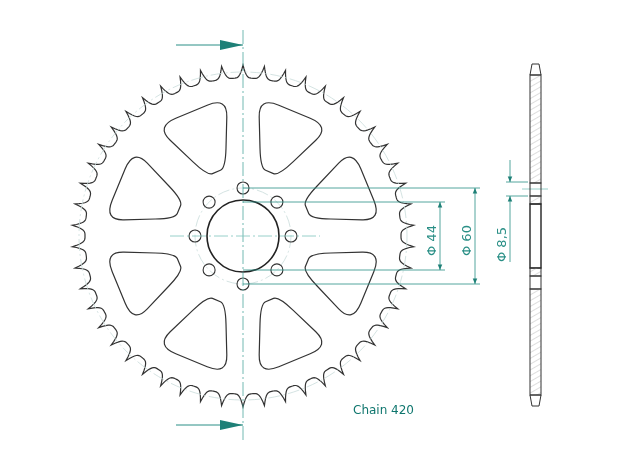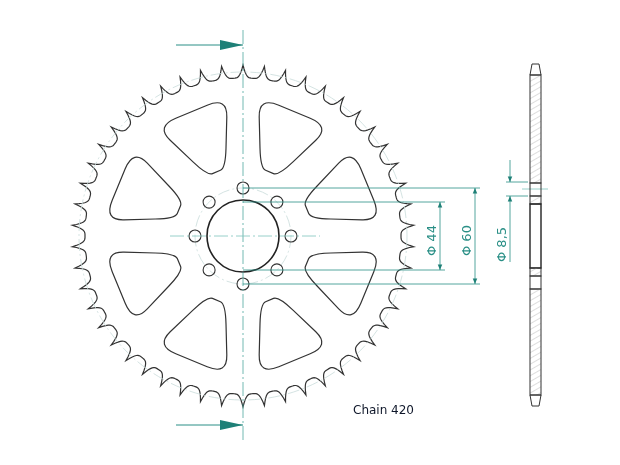--- a/index.html
+++ b/index.html
@@ -1,18 +1,18 @@
 <!DOCTYPE html>
 <html><head>
 <meta charset="utf-8">
 <style>
   html, body { margin: 0; padding: 0; background: #ffffff; }
   body { width: 620px; height: 465px; position: relative; overflow: hidden; font-family: "DejaVu Sans", sans-serif; }
   svg { position: absolute; left: 0; top: 0; }
-  .label { position: absolute; color: #0f172a; font-family: "DejaVu Sans", sans-serif; font-size: 12px; white-space: nowrap; }
+  .label { position: absolute; color: #0f766e; font-family: "DejaVu Sans", sans-serif; font-size: 12px; white-space: nowrap; }
   .vlabel { position: absolute; color: #2a8f86; font-family: "DejaVu Sans", sans-serif; font-size: 13px; transform: rotate(-90deg); transform-origin: left top; white-space: nowrap; }
 </style>
 </head>
 <body>
 
 <svg id="drawing" width="620" height="465" viewBox="0 0 620 465" xmlns="http://www.w3.org/2000/svg">
   <defs>
     <pattern id="hatch" patternUnits="userSpaceOnUse" width="5" height="5" patternTransform="rotate(60)">
       <line x1="0" y1="0" x2="0" y2="5" stroke="#bbbbbb" stroke-width="1"></line>
     </pattern>

